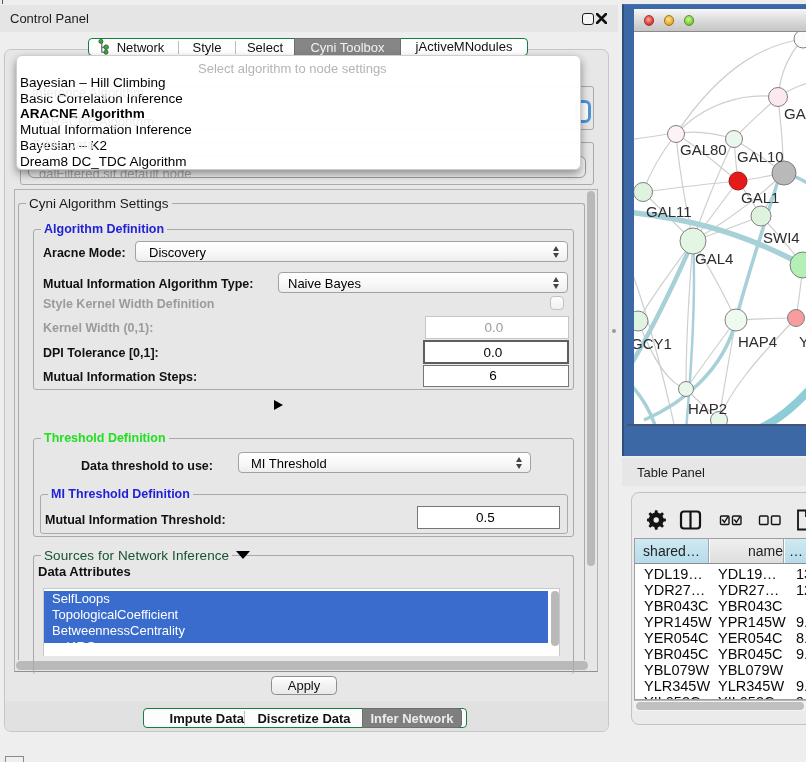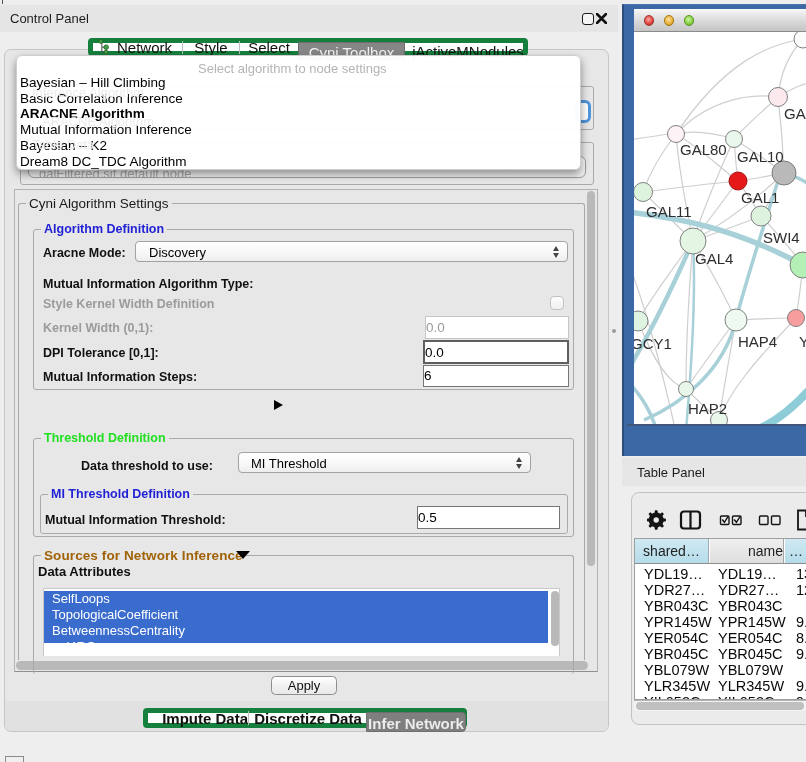--- a/index.html
+++ b/index.html
@@ -13,27 +13,27 @@
 #cp-main{left:4px;top:49px;width:605px;height:683px;background:#e7e7e7;
   border:1px solid #c6c6c6;border-radius:7px}
 .groupbox{position:absolute;border:1px solid #a9a9a9;border-radius:3px}
 .gtitle{position:absolute;top:-8px;left:7px;background:#e7e7e7;padding:0 3px;
   font-size:12.5px;white-space:nowrap}
 .lbl{position:absolute;font-size:12.5px;font-weight:bold;color:#111;white-space:nowrap}
 .combo{position:absolute;background:linear-gradient(#ffffff,#f7f7f7 60%,#ededed);
   border:1px solid #a2a2a2;border-radius:4px;font-size:13px;color:#000}
 .combo .cv{position:absolute;left:9px;top:2.5px}
 .combo .ar{position:absolute;right:7px;top:50%;margin-top:-6px;width:7px;height:12px}
-.field{position:absolute;background:#fff;font-size:13.5px;color:#000;text-align:left}
+.field{position:absolute;background:#fff;font-size:13.5px;color:#000;text-align:center}
 .tri{width:0;height:0;display:block}
 
 .sbthumb{position:absolute;background:#b9b9b9;border-radius:5px}
 
-.seg{position:absolute;background:#fdfdfd;border:5px solid #15803d;border-radius:4px;
-  display:flex;align-items:center;font-size:15px}
+.seg{position:absolute;background:#fdfdfd;border:1px solid #15803d;border-radius:4px;
+  display:flex;align-items:center;font-size:13px}
 
 #bluebg{left:622px;top:4px;width:184px;height:452px;background:#3d68a6;border-left:2px solid #2e4f7c;border-top:1px solid #4a74b0}
 #netwin-title{left:634px;top:9px;width:172px;height:23px;
   background:linear-gradient(#f7f7f7,#d9d9d9 55%,#c5c5c5);border-bottom:1px solid #8b8b8b}
 #netcanvas{left:634px;top:32px;width:172px;height:392px;background:#ffffff;overflow:hidden}
 .light{position:absolute;top:6px;width:10.5px;height:10.5px;border-radius:50%}
 #tp-title{left:622px;top:458px;width:184px;height:28px;background:#e6e6e6}
 #tp-main{left:631px;top:492px;width:184px;height:233px;background:#ebebeb;
   border:1px solid #c2c2c2;border-radius:8px}
 </style>
@@ -73,20 +73,27 @@
     </div>
     <span class="lbl" style="left:43px;top:245.5px">Aracne Mode:</span>
     <div class="combo" style="left:135px;top:241px;width:433px;height:21px">
         <span class="cv" style="left:13px">Discovery</span>
         <span class="ar">
           <i class="tri" style="border-left:3.5px solid transparent;border-right:3.5px solid transparent;border-bottom:5px solid #444;margin-bottom:2px"></i>
           <i class="tri" style="border-left:3.5px solid transparent;border-right:3.5px solid transparent;border-top:5px solid #444"></i>
         </span>
       </div>
     <span class="lbl" style="left:43px;top:276.5px">Mutual Information Algorithm Type:</span>
+    <div class="combo" style="left:278px;top:272px;width:290px;height:21px">
+        <span class="cv">Naive Bayes</span>
+        <span class="ar">
+          <i class="tri" style="border-left:3.5px solid transparent;border-right:3.5px solid transparent;border-bottom:5px solid #444;margin-bottom:2px"></i>
+          <i class="tri" style="border-left:3.5px solid transparent;border-right:3.5px solid transparent;border-top:5px solid #444"></i>
+        </span>
+      </div>
     <span class="lbl" style="left:43px;top:296.5px;color:#9b9b9b">Style Kernel Width Definition</span>
     <div class="abs" style="left:550px;top:296px;width:14px;height:14px;background:linear-gradient(#fdfdfd,#f0f0f0);border:1.5px solid #c2c2c2;border-radius:4px"></div>
     <span class="lbl" style="left:43px;top:320.5px;color:#9b9b9b">Kernel Width (0,1):</span>
     <div class="field" style="left:425px;top:316px;width:144px;height:23px;border:1px solid #c6c6c6;color:#9b9b9b;padding:3px 6px 0 0">0.0</div>
     <span class="lbl" style="left:43px;top:345.5px">DPI Tolerance [0,1]:</span>
     <div class="field" style="left:423px;top:340px;width:146px;height:24px;border:2px solid #5e5e5e;padding:3px 6px 0 0">0.0</div>
     <span class="lbl" style="left:43px;top:369.5px">Mutual Information Steps:</span>
     <div class="field" style="left:423px;top:365px;width:146px;height:22px;border:1.5px solid #767676;padding:2px 6px 0 0">6</div>
 
     <i class="tri abs" style="left:274px;top:400px;border-top:5.5px solid transparent;border-bottom:5.5px solid transparent;border-left:9px solid #000"></i>
@@ -102,21 +109,21 @@
           <i class="tri" style="border-left:3.5px solid transparent;border-right:3.5px solid transparent;border-top:5px solid #444"></i>
         </span>
       </div>
     <div class="groupbox" style="left:40px;top:494px;width:528px;height:40px">
       <span class="gtitle" style="color:#1f1fd6;font-weight:bold">MI Threshold Definition</span>
     </div>
     <span class="lbl" style="left:45px;top:512.5px">Mutual Information Threshold:</span>
     <div class="field" style="left:417px;top:506px;width:143px;height:23px;border:1.5px solid #767676;padding:3px 6px 0 0">0.5</div>
 
     <div class="groupbox" style="left:33px;top:555px;width:541px;height:119px;border-bottom:none">
-      <span class="gtitle" style="color:#a16207;font-weight:bold;font-size:13.5px;letter-spacing:0.1px">Sources for Network Inference</span>
+      <span class="gtitle" style="color:#14532d;font-weight:normal;font-size:13.5px;letter-spacing:0.1px">Sources for Network Inference</span>
     </div>
     <i class="tri abs" style="left:236px;top:551px;border-left:7.5px solid transparent;border-right:7.5px solid transparent;border-top:8.5px solid #000"></i>
     <span class="lbl" style="left:38px;top:564px;font-size:13px">Data Attributes</span>
     <div class="abs" style="left:43px;top:588px;width:517px;height:68px;background:#fff;border:1px solid #c9c9c9;border-bottom:none">
       <div style="position:absolute;left:0;top:2px;width:504px;height:52px;background:#3a6cce;color:#fff;font-size:13px;line-height:16px;padding-left:8px">SelfLoops<br>TopologicalCoefficient<br>BetweennessCentrality<br>gal4RGexp</div>
       <div class="sbthumb" style="left:507px;top:1.5px;width:8px;height:55px"></div>
     </div>
 
     <div class="abs" style="left:5px;top:701px;width:603px;height:30px;background:#e1e1e1;border-radius:0 0 7px 7px"></div>
     <div class="abs" style="left:271px;top:676px;width:66px;height:19px;background:linear-gradient(#ffffff,#f2f2f2 50%,#e9e9e9);border:1px solid #8f8f8f;border-radius:4.5px;text-align:center;font-size:13px;color:#111;padding-top:1px">Apply</div>

